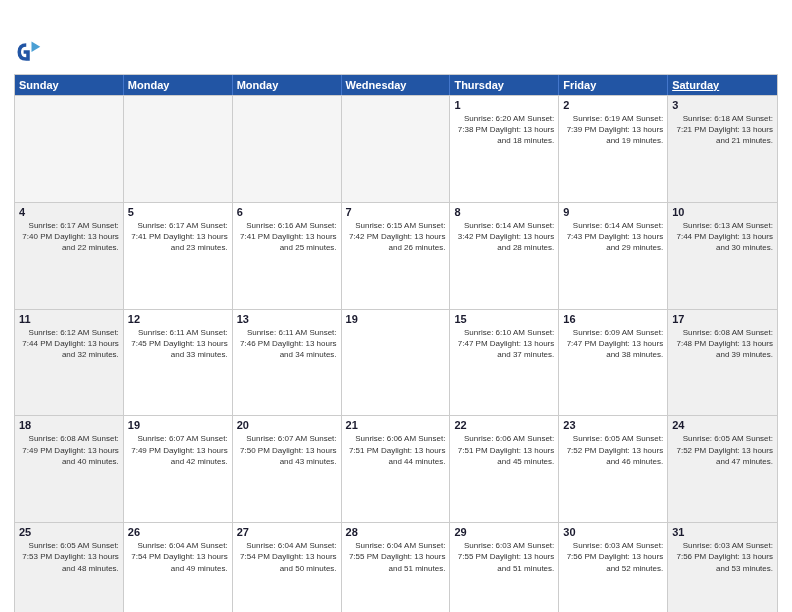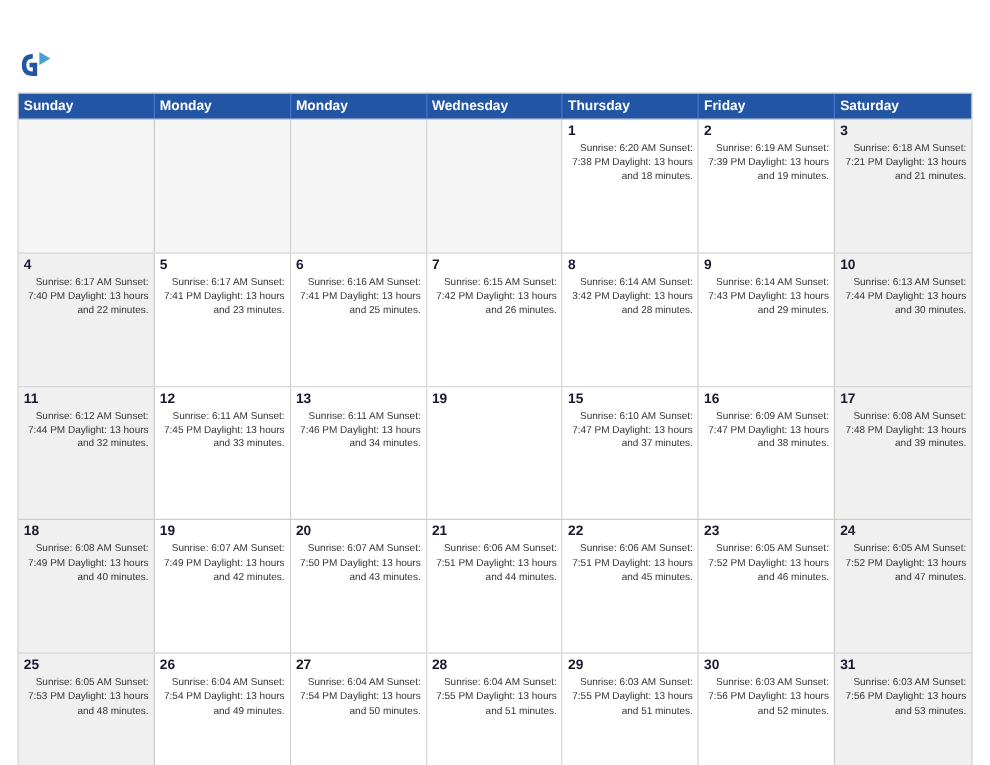--- a/index.html
+++ b/index.html
@@ -73,21 +73,21 @@
       background: #2255a4;
     }
     .cal-header-cell {
       color: #fff;
       font-size: 11px;
       font-weight: bold;
       padding: 4px 4px;
       text-align: left;
       border-right: 1px solid #4477cc;
     }
-    .cal-header-cell:last-child { border-right: none; }
+    .cal-header-cell:last-child { border-right: none; text-decoration: underline; }
     .cal-body {
       display: flex;
       flex-direction: column;
       flex: 1;
     }
     .cal-row {
       display: grid;
       grid-template-columns: repeat(7, 1fr);
       flex: 1;
       border-top: 1px solid #ccc;

